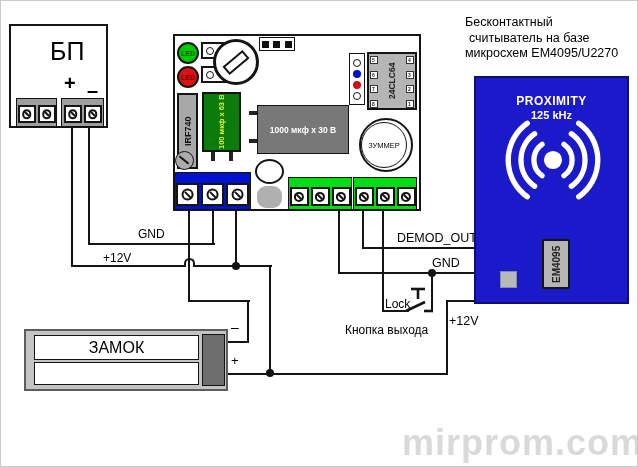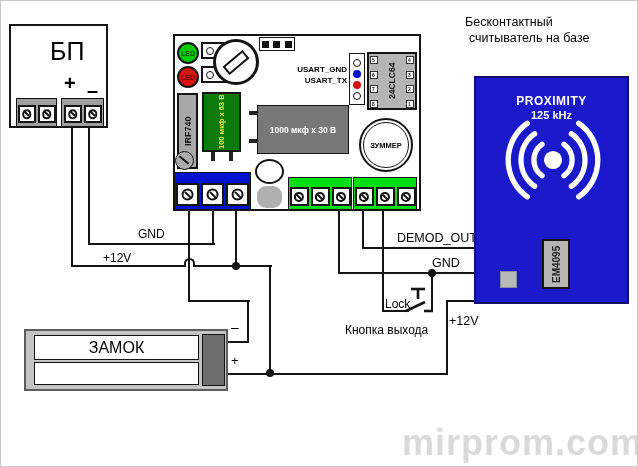--- a/index.html
+++ b/index.html
@@ -107,24 +107,20 @@
     <div class="ring" style="left:38px;top:3px;width:46px;height:46px;border-width:3px;display:flex;align-items:center;justify-content:center;">
       <div style="width:26px;height:11px;background:#fff;border:2.5px solid #141414;transform:rotate(-40deg);box-sizing:border-box;"></div>
     </div>
 
     <div class="abs" style="left:84px;top:1px;width:36px;height:14px;background:#fff;border:1.5px solid #141414;display:flex;align-items:center;justify-content:space-around;">
       <span style="width:7px;height:7px;background:#111;"></span>
       <span style="width:7px;height:7px;background:#111;"></span>
       <span style="width:7px;height:7px;background:#111;"></span>
     </div>
 
-    <div class="abs" style="left:98px;top:28px;width:74px;text-align:right;font-size:8px;font-weight:bold;line-height:11px;">
-      <div>USART_GND</div>
-      <div>USART_TX</div>
-    </div>
 
     <div class="abs" style="left:174px;top:17px;width:16px;height:52px;background:#fff;border:1.5px solid #141414;display:flex;flex-direction:column;align-items:center;justify-content:space-around;padding:3px 0;">
       <span style="width:8px;height:8px;border-radius:50%;background:#fff;border:1.5px solid #141414;box-sizing:border-box;"></span>
       <span style="width:8px;height:8px;border-radius:50%;background:#0012cf;"></span>
       <span style="width:8px;height:8px;border-radius:50%;background:#cf1212;"></span>
       <span style="width:8px;height:8px;border-radius:50%;background:#fff;border:1.5px solid #141414;box-sizing:border-box;"></span>
     </div>
 
     <div class="abs" style="left:192px;top:16px;width:50px;height:58px;background:#b5b5b5;border:2px solid #141414;font-size:8.5px;font-weight:bold;color:#222;">
       <div class="abs" style="left:1px;top:2px;height:52px;width:8px;display:flex;flex-direction:column;justify-content:space-between;font-size:5px;">
@@ -151,21 +147,21 @@
     </div>
     <div class="abs" style="left:36px;top:116px;width:4px;height:9px;background:#222;"></div>
     <div class="abs" style="left:54px;top:116px;width:4px;height:9px;background:#222;"></div>
 
     <div class="abs" style="left:74px;top:75px;width:9px;height:4px;background:#222;"></div>
     <div class="abs" style="left:74px;top:103px;width:9px;height:4px;background:#222;"></div>
     <div class="abs" style="left:82px;top:69px;width:92px;height:49px;background:#787878;border:1.5px solid #141414;display:flex;align-items:center;justify-content:center;font-size:8.5px;font-weight:bold;color:#fff;">
       <span>1000 мкф x 30 В</span>
     </div>
 
-    <div class="ring" style="left:184px;top:82px;width:54px;height:54px;display:flex;align-items:center;justify-content:center;font-weight:bold;">
+    <div class="ring" style="left:184px;top:82px;width:54px;height:54px;display:flex;align-items:center;justify-content:flex-start;">
       <div style="width:46px;height:46px;border:1.5px solid #141414;border-radius:50%;display:flex;align-items:center;justify-content:center;font-size:7.5px;box-sizing:border-box;">
         <span>ЗУММЕР</span>
       </div>
     </div>
 
     <div class="abs" style="left:0px;top:115px;width:19px;height:19px;border-radius:50%;background:#ababab;border:1.5px solid #141414;">
       <span class="abs" style="left:2px;top:7px;width:12px;height:2px;background:#141414;transform:rotate(40deg);"></span>
     </div>
 
     <div class="tblock" style="left:-1px;top:136px;width:77px;height:38px;background:#0012cf;">
@@ -185,20 +181,21 @@
     <div class="tblock" style="left:178px;top:141px;width:64px;height:33px;background:#00dd12;">
       <span class="screw" style="width:19px;height:19px;"></span>
       <span class="screw" style="width:19px;height:19px;"></span>
       <span class="screw" style="width:19px;height:19px;"></span>
     </div>
   </div>
 
   <div class="abs" style="left:464px;top:14px;width:172px;font-size:12.5px;line-height:15.5px;">
     <div>Бесконтактный</div>
     <div style="padding-left:4px;">считыватель на базе</div>
+    <div>микросхем EM4095/U2270</div>
   </div>
 
   <div class="abs" style="left:473px;top:75px;width:155px;height:228px;background:#1a1aca;border:2px solid #10106a;text-decoration:underline;">
     <div class="abs" style="left:0;top:16px;width:100%;text-align:center;color:#fff;font-weight:bold;font-size:12px;letter-spacing:0.5px;">PROXIMITY</div>
     <div class="abs" style="left:0;top:31px;width:100%;text-align:center;color:#fff;font-weight:bold;font-size:11px;">125 kHz</div>
     <svg class="abs" style="left:12px;top:34px;" width="130" height="96" viewBox="0 0 120 90">
       <circle cx="60" cy="45" r="8.5" fill="#ffffff"></circle>
       <path d="M 70.3 30.3 A 18 18 0 0 1 70.3 59.7" stroke="#fff" stroke-width="5" fill="none" stroke-linecap="round"></path>
       <path d="M 77.2 20.4 A 30 30 0 0 1 77.2 69.6" stroke="#fff" stroke-width="5" fill="none" stroke-linecap="round"></path>
       <path d="M 84.1 10.6 A 42 42 0 0 1 84.1 79.4" stroke="#fff" stroke-width="5" fill="none" stroke-linecap="round"></path>

